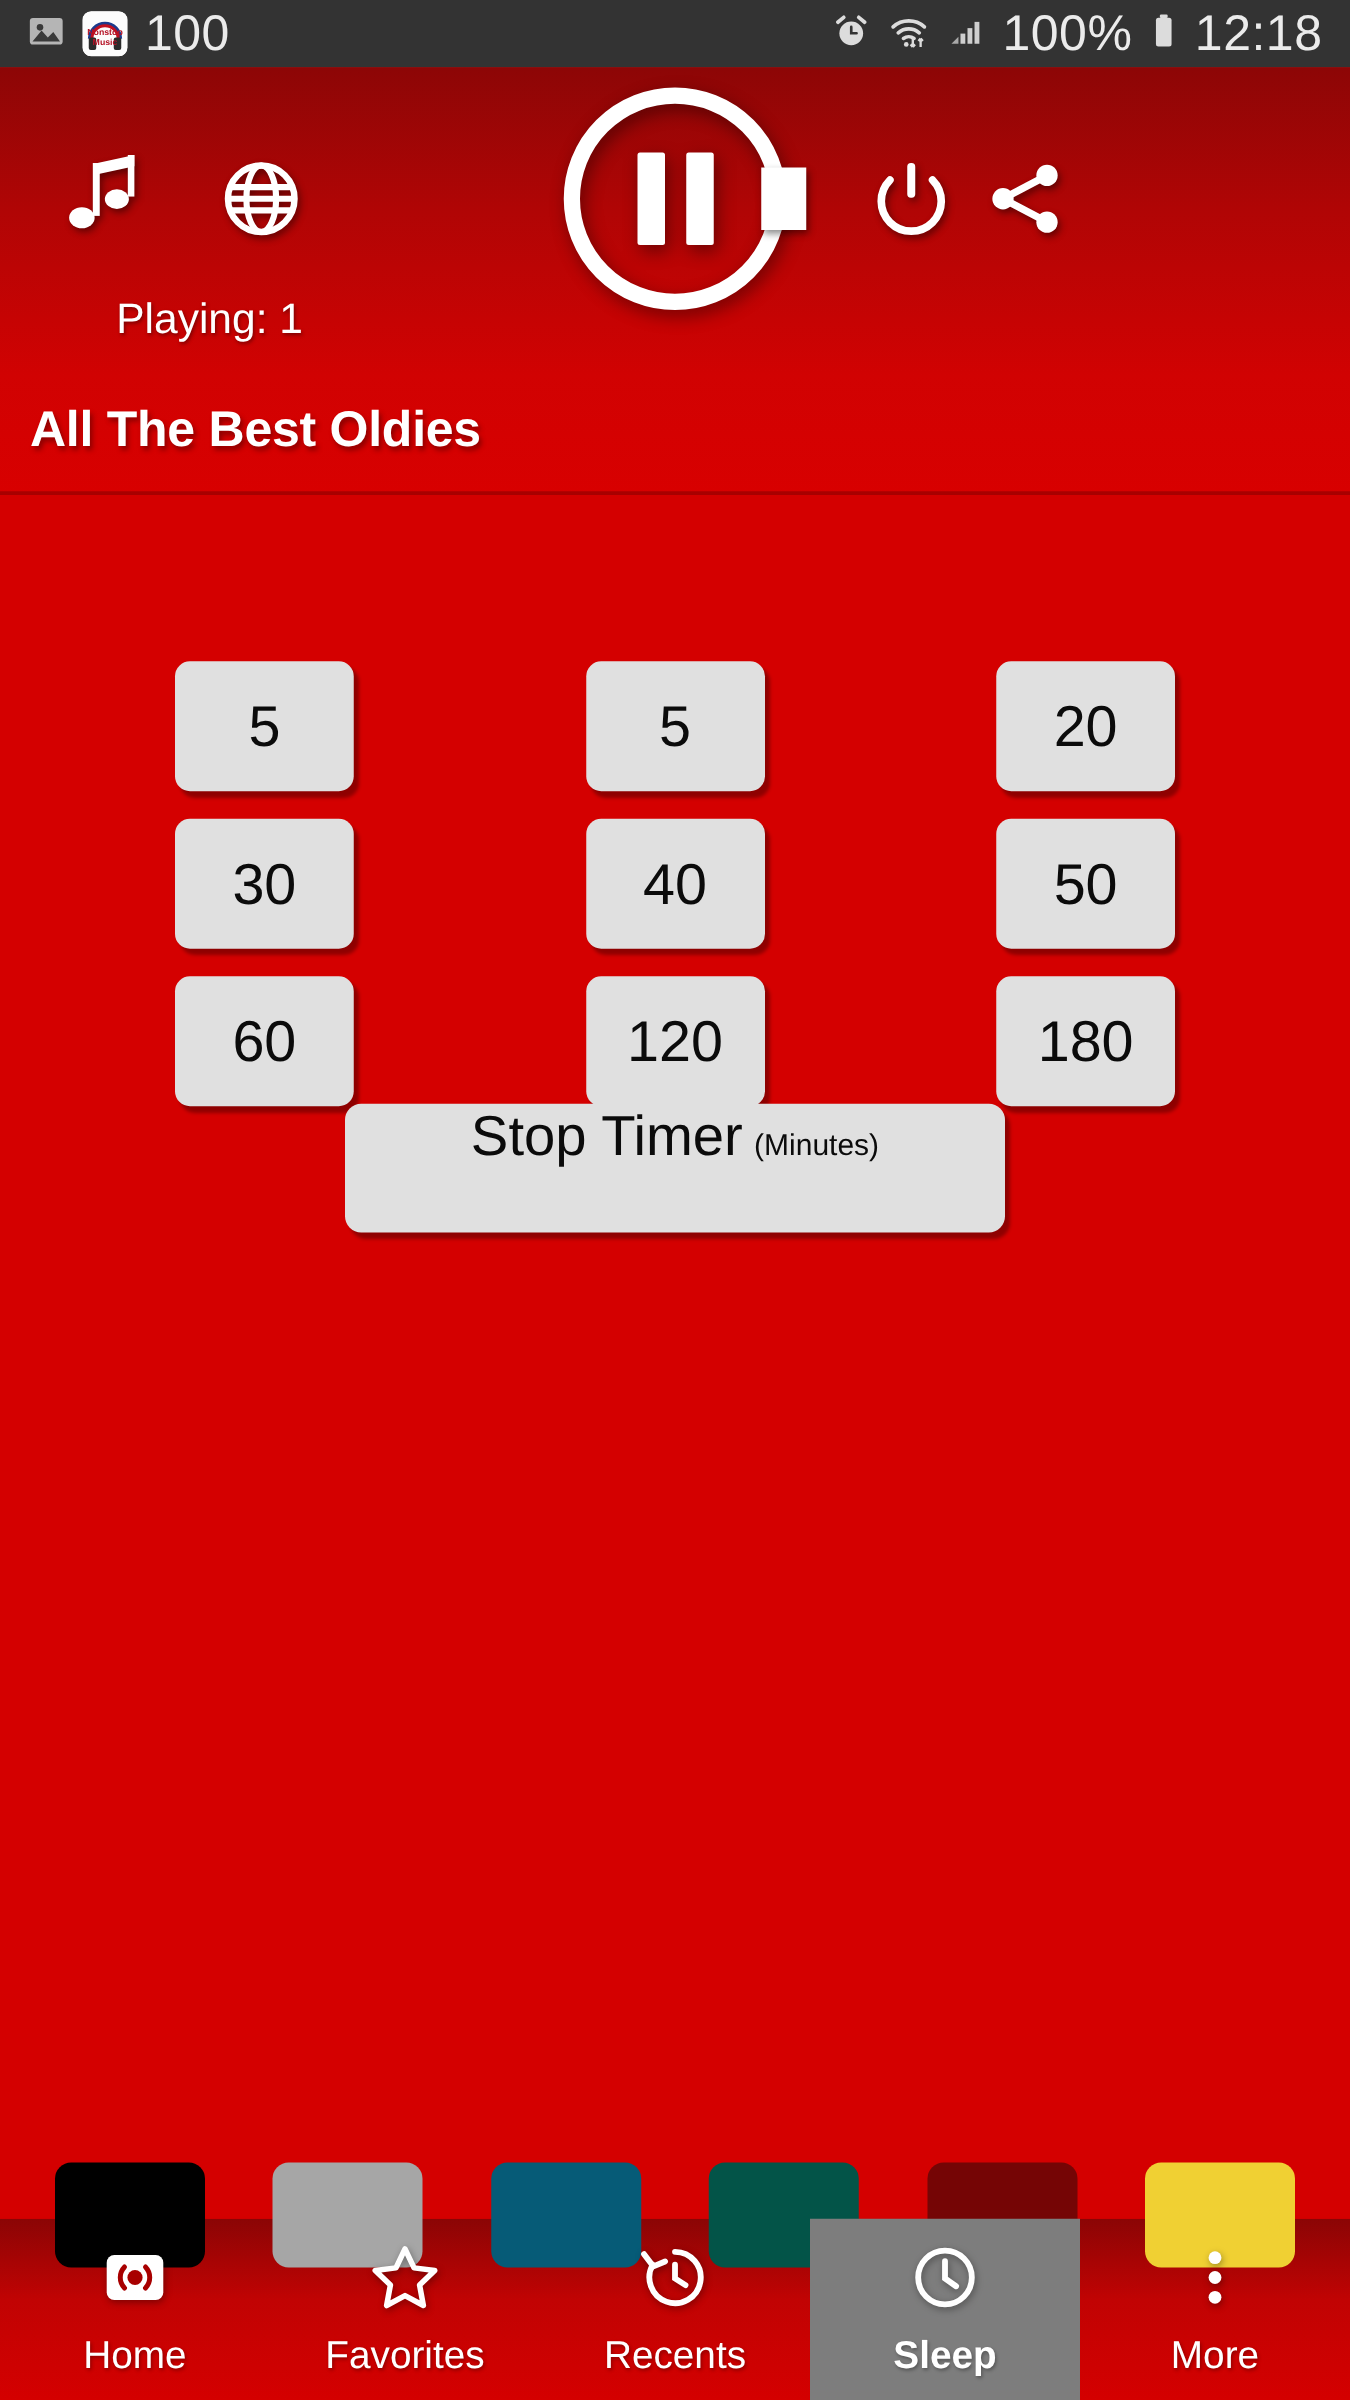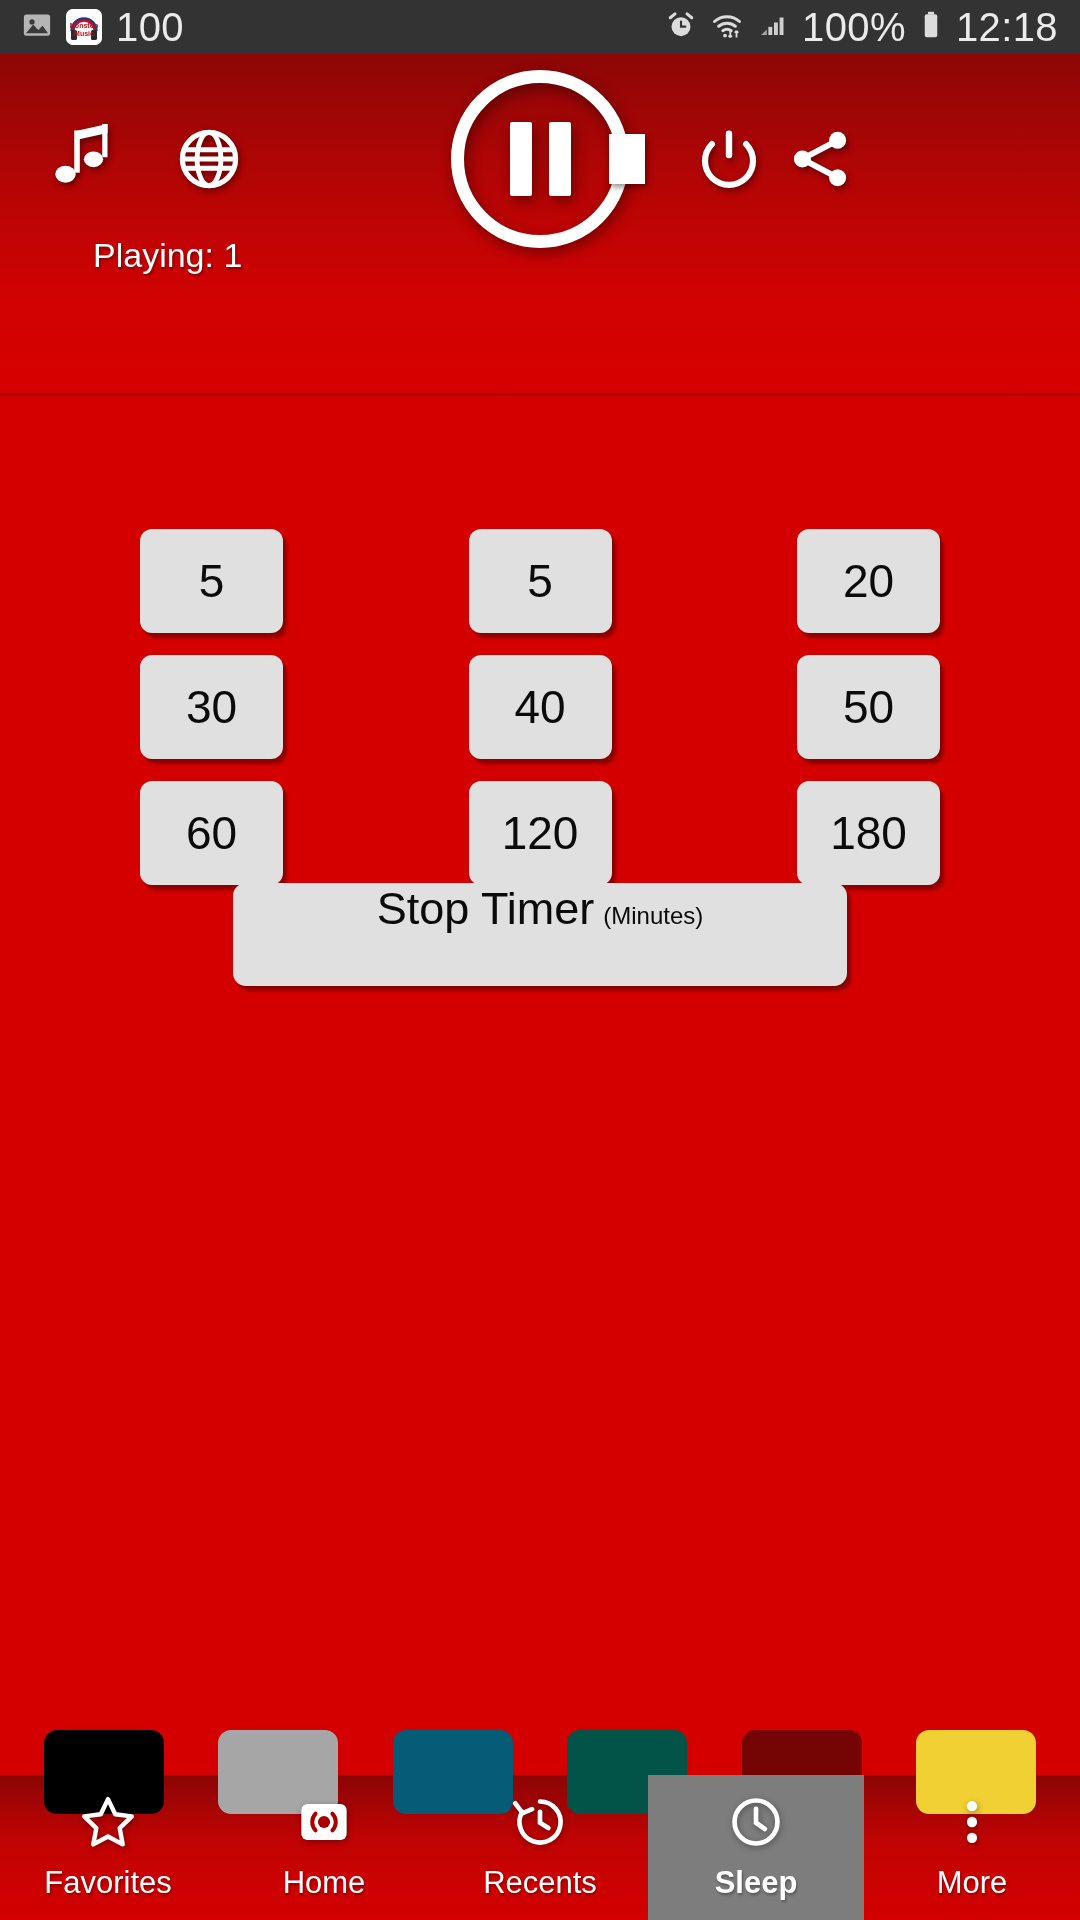--- a/index.html
+++ b/index.html
@@ -165,21 +165,21 @@
     text-align: center;
     cursor: pointer;
     padding: 0;
   }
 
   .stop-timer {
     position: absolute;
     top: 487px;
     left: 50%;
     transform: translateX(-50%);
-    width: 614px;
+    width: 528px;
     height: 103px;
     background: #e0e0e0;
     border: none;
     border-radius: 13px;
     box-shadow: 4px 5px 3px rgba(0,0,0,0.33);
     display: flex;
     align-items: baseline;
     justify-content: center;
     gap: 9px;
     cursor: pointer;
@@ -362,20 +362,21 @@
           <circle cx="18.4" cy="5.2" r="3.1" fill="#ffffff"></circle>
           <circle cx="5.6" cy="12" r="3.1" fill="#ffffff"></circle>
           <circle cx="18.4" cy="18.8" r="3.1" fill="#ffffff"></circle>
           <path d="M8.2 10.6 L15.8 6.6 M8.2 13.4 L15.8 17.4" stroke="#ffffff" stroke-width="2.1" stroke-linecap="round"></path>
         </svg>
       </div>
 
       <div class="playing-label">Playing: 1</div>
     </div>
 
+    <div class="station-title">All The Best Oldies</div>
   </div>
 
   <div class="body">
 
     <div class="timer-grid">
       <div class="timer-row">
         <button class="tbtn">5</button>
         <button class="tbtn">5</button>
         <button class="tbtn">20</button>
       </div>
@@ -404,37 +405,37 @@
     <button class="swatch" style="background: rgb(6, 91, 119);"></button>
     <button class="swatch" style="background: rgb(3, 84, 72);"></button>
     <button class="swatch" style="background: rgb(117, 5, 5);"></button>
     <button class="swatch" style="background: rgb(240, 208, 51);"></button>
   </div>
 
   <div class="navbar">
 
     <div class="navitem">
       <span class="nav-ico">
-        <svg width="58" height="56" viewBox="0 0 24 24">
-          <path d="M12 2.2 L15.1 8.7 L22.2 9.6 L17 14.6 L18.3 21.6 L12 18.2 L5.7 21.6 L7 14.6 L1.8 9.6 L8.9 8.7 Z" fill="none" stroke="#ffffff" stroke-width="1.9" stroke-linejoin="round"></path>
-        </svg>
-      </span>
-      <span class="nav-label">Favorites</span>
-    </div>
-
-    <div class="navitem">
-      <span class="nav-ico">
         <svg width="56" height="56" viewBox="0 0 24 24">
           <rect x="2.3" y="4.3" width="19.4" height="15.4" rx="2.6" fill="#ffffff"></rect>
           <circle cx="12" cy="12" r="2.6" fill="#a80000"></circle>
           <path d="M8.4 8.4 A5.2 5.2 0 0 0 8.4 15.6" stroke="#a80000" stroke-width="1.7" fill="none" stroke-linecap="round"></path>
           <path d="M15.6 8.4 A5.2 5.2 0 0 1 15.6 15.6" stroke="#a80000" stroke-width="1.7" fill="none" stroke-linecap="round"></path>
         </svg>
       </span>
       <span class="nav-label">Home</span>
+    </div>
+
+    <div class="navitem">
+      <span class="nav-ico">
+        <svg width="58" height="56" viewBox="0 0 24 24">
+          <path d="M12 2.2 L15.1 8.7 L22.2 9.6 L17 14.6 L18.3 21.6 L12 18.2 L5.7 21.6 L7 14.6 L1.8 9.6 L8.9 8.7 Z" fill="none" stroke="#ffffff" stroke-width="1.9" stroke-linejoin="round"></path>
+        </svg>
+      </span>
+      <span class="nav-label">Favorites</span>
     </div>
 
     <div class="navitem">
       <span class="nav-ico">
         <svg width="56" height="56" viewBox="0 0 24 24">
           <path d="M12 3.2 A8.8 8.8 0 1 1 4.4 7.6" fill="none" stroke="#ffffff" stroke-width="2" stroke-linecap="round"></path>
           <path d="M1.4 4 L4.6 8.2 L8.6 6.5" fill="none" stroke="#ffffff" stroke-width="2" stroke-linecap="round" stroke-linejoin="round"></path>
           <path d="M12 7.6 V12.3 L15.6 14.6" fill="none" stroke="#ffffff" stroke-width="2" stroke-linecap="round"></path>
         </svg>
       </span>

